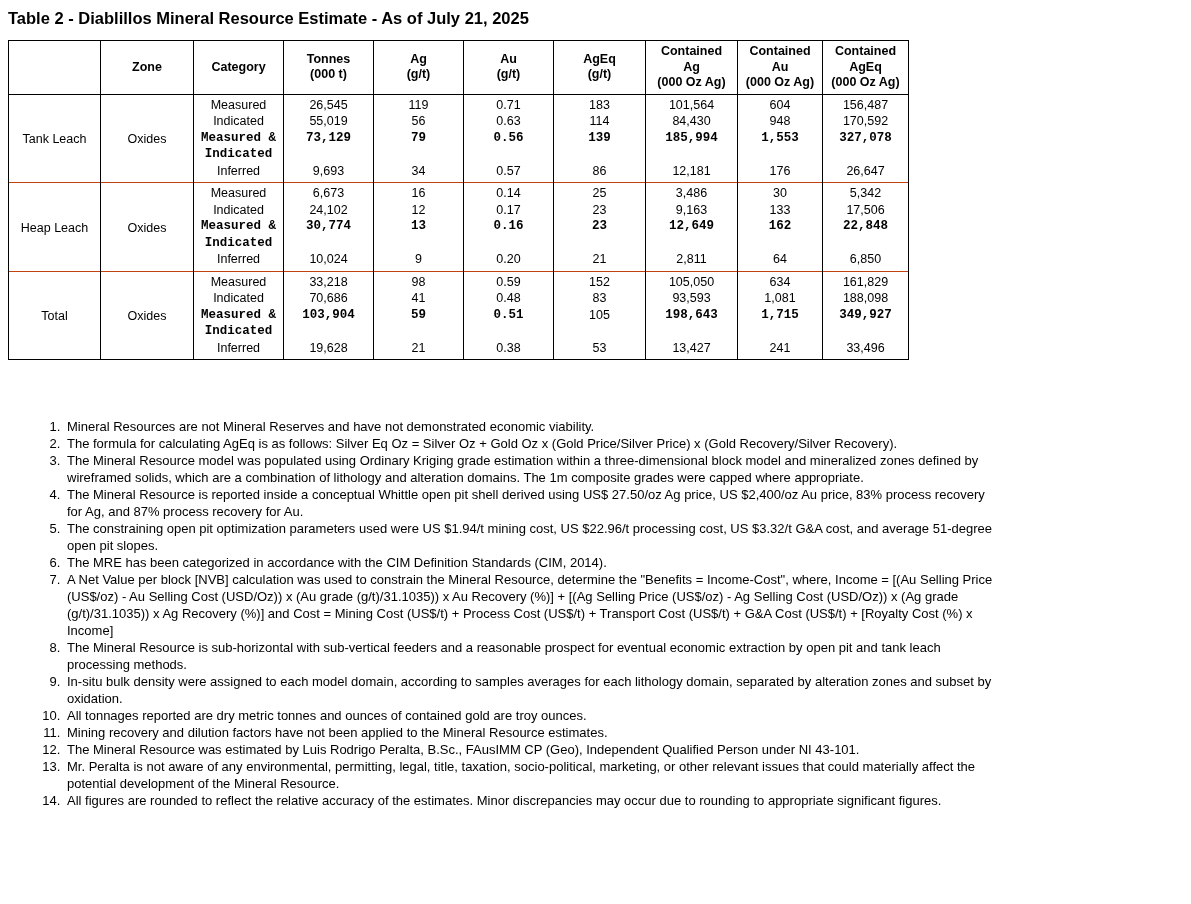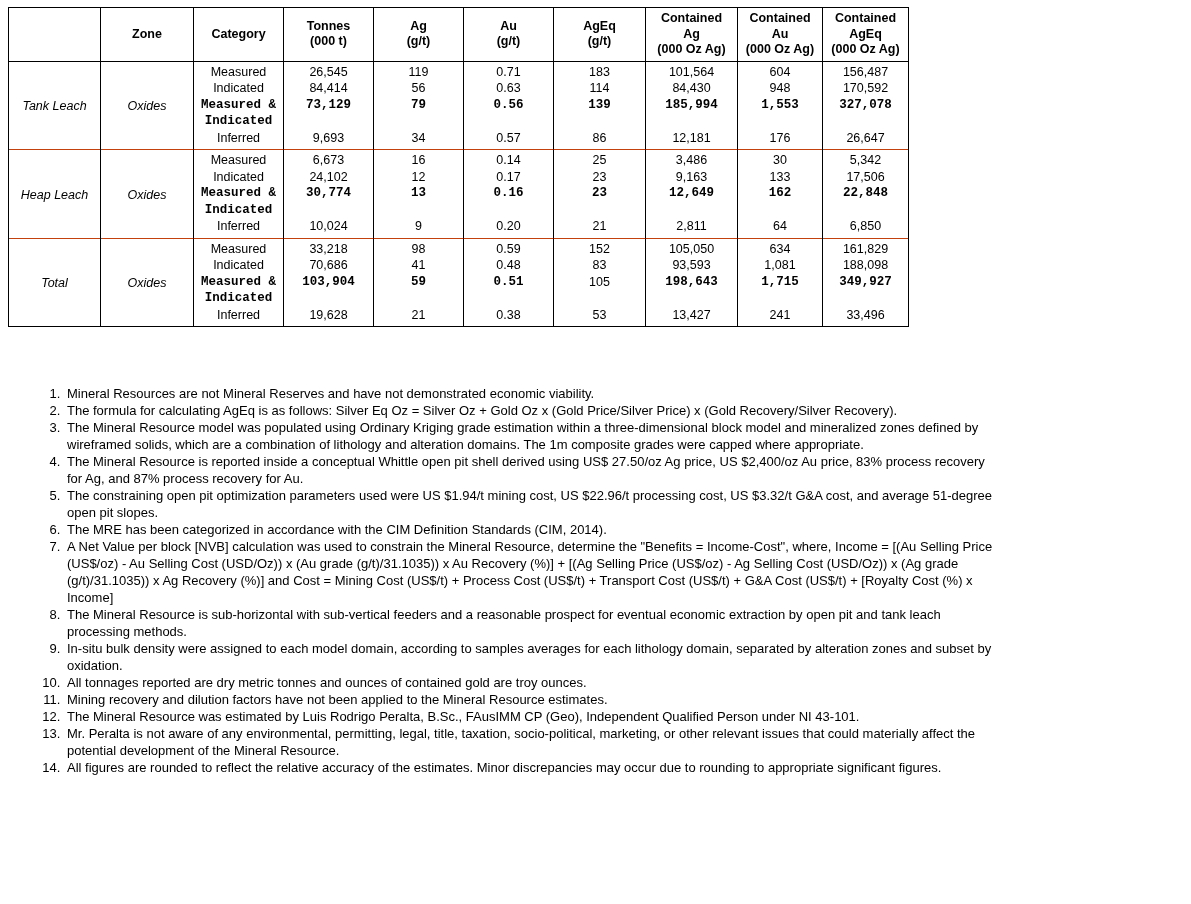--- a/index.html
+++ b/index.html
@@ -53,21 +53,20 @@
   }
   tr.group-start td {
     border-top: 1px solid #c2410c;
     padding-top: 2px;
   }
   tr.group-end td {
     padding-bottom: 3px;
   }
   td.span-cell {
     vertical-align: middle !important;
-    font-style: italic;
   }
   td.cat-cell {
     white-space: pre-line;
   }
   .bold {
     font-weight: bold;
     font-family: Liberation Mono, monospace;
   }
   .footnotes {
     margin-top: 58px;
@@ -85,20 +84,21 @@
   }
   ol.fn-list li {
     padding-left: 3px;
   }
 </style>
 </head>
 <body>
 
 <div class="page">
 
+  <div class="title">Table 2 - Diablillos Mineral Resource Estimate - As of July 21, 2025</div>
 
   <table class="mre">
     <colgroup>
       <col style="width:92px">
       <col style="width:93px">
       <col style="width:90px">
       <col style="width:90px">
       <col style="width:90px">
       <col style="width:90px">
       <col style="width:92px">
@@ -138,21 +138,21 @@
           <td>26,545</td>
           <td>119</td>
           <td>0.71</td>
           <td>183</td>
           <td>101,564</td>
           <td>604</td>
           <td>156,487</td>
         </tr>
         <tr class="">
           <td class="cat-cell">Indicated</td>
-          <td>84,414</td>
+          <td>55,019</td>
           <td>56</td>
           <td>0.63</td>
           <td>114</td>
           <td>84,430</td>
           <td>948</td>
           <td>170,592</td>
         </tr>
         <tr class="">
           <td class="cat-cell bold">Measured &amp;
 Indicated</td>

